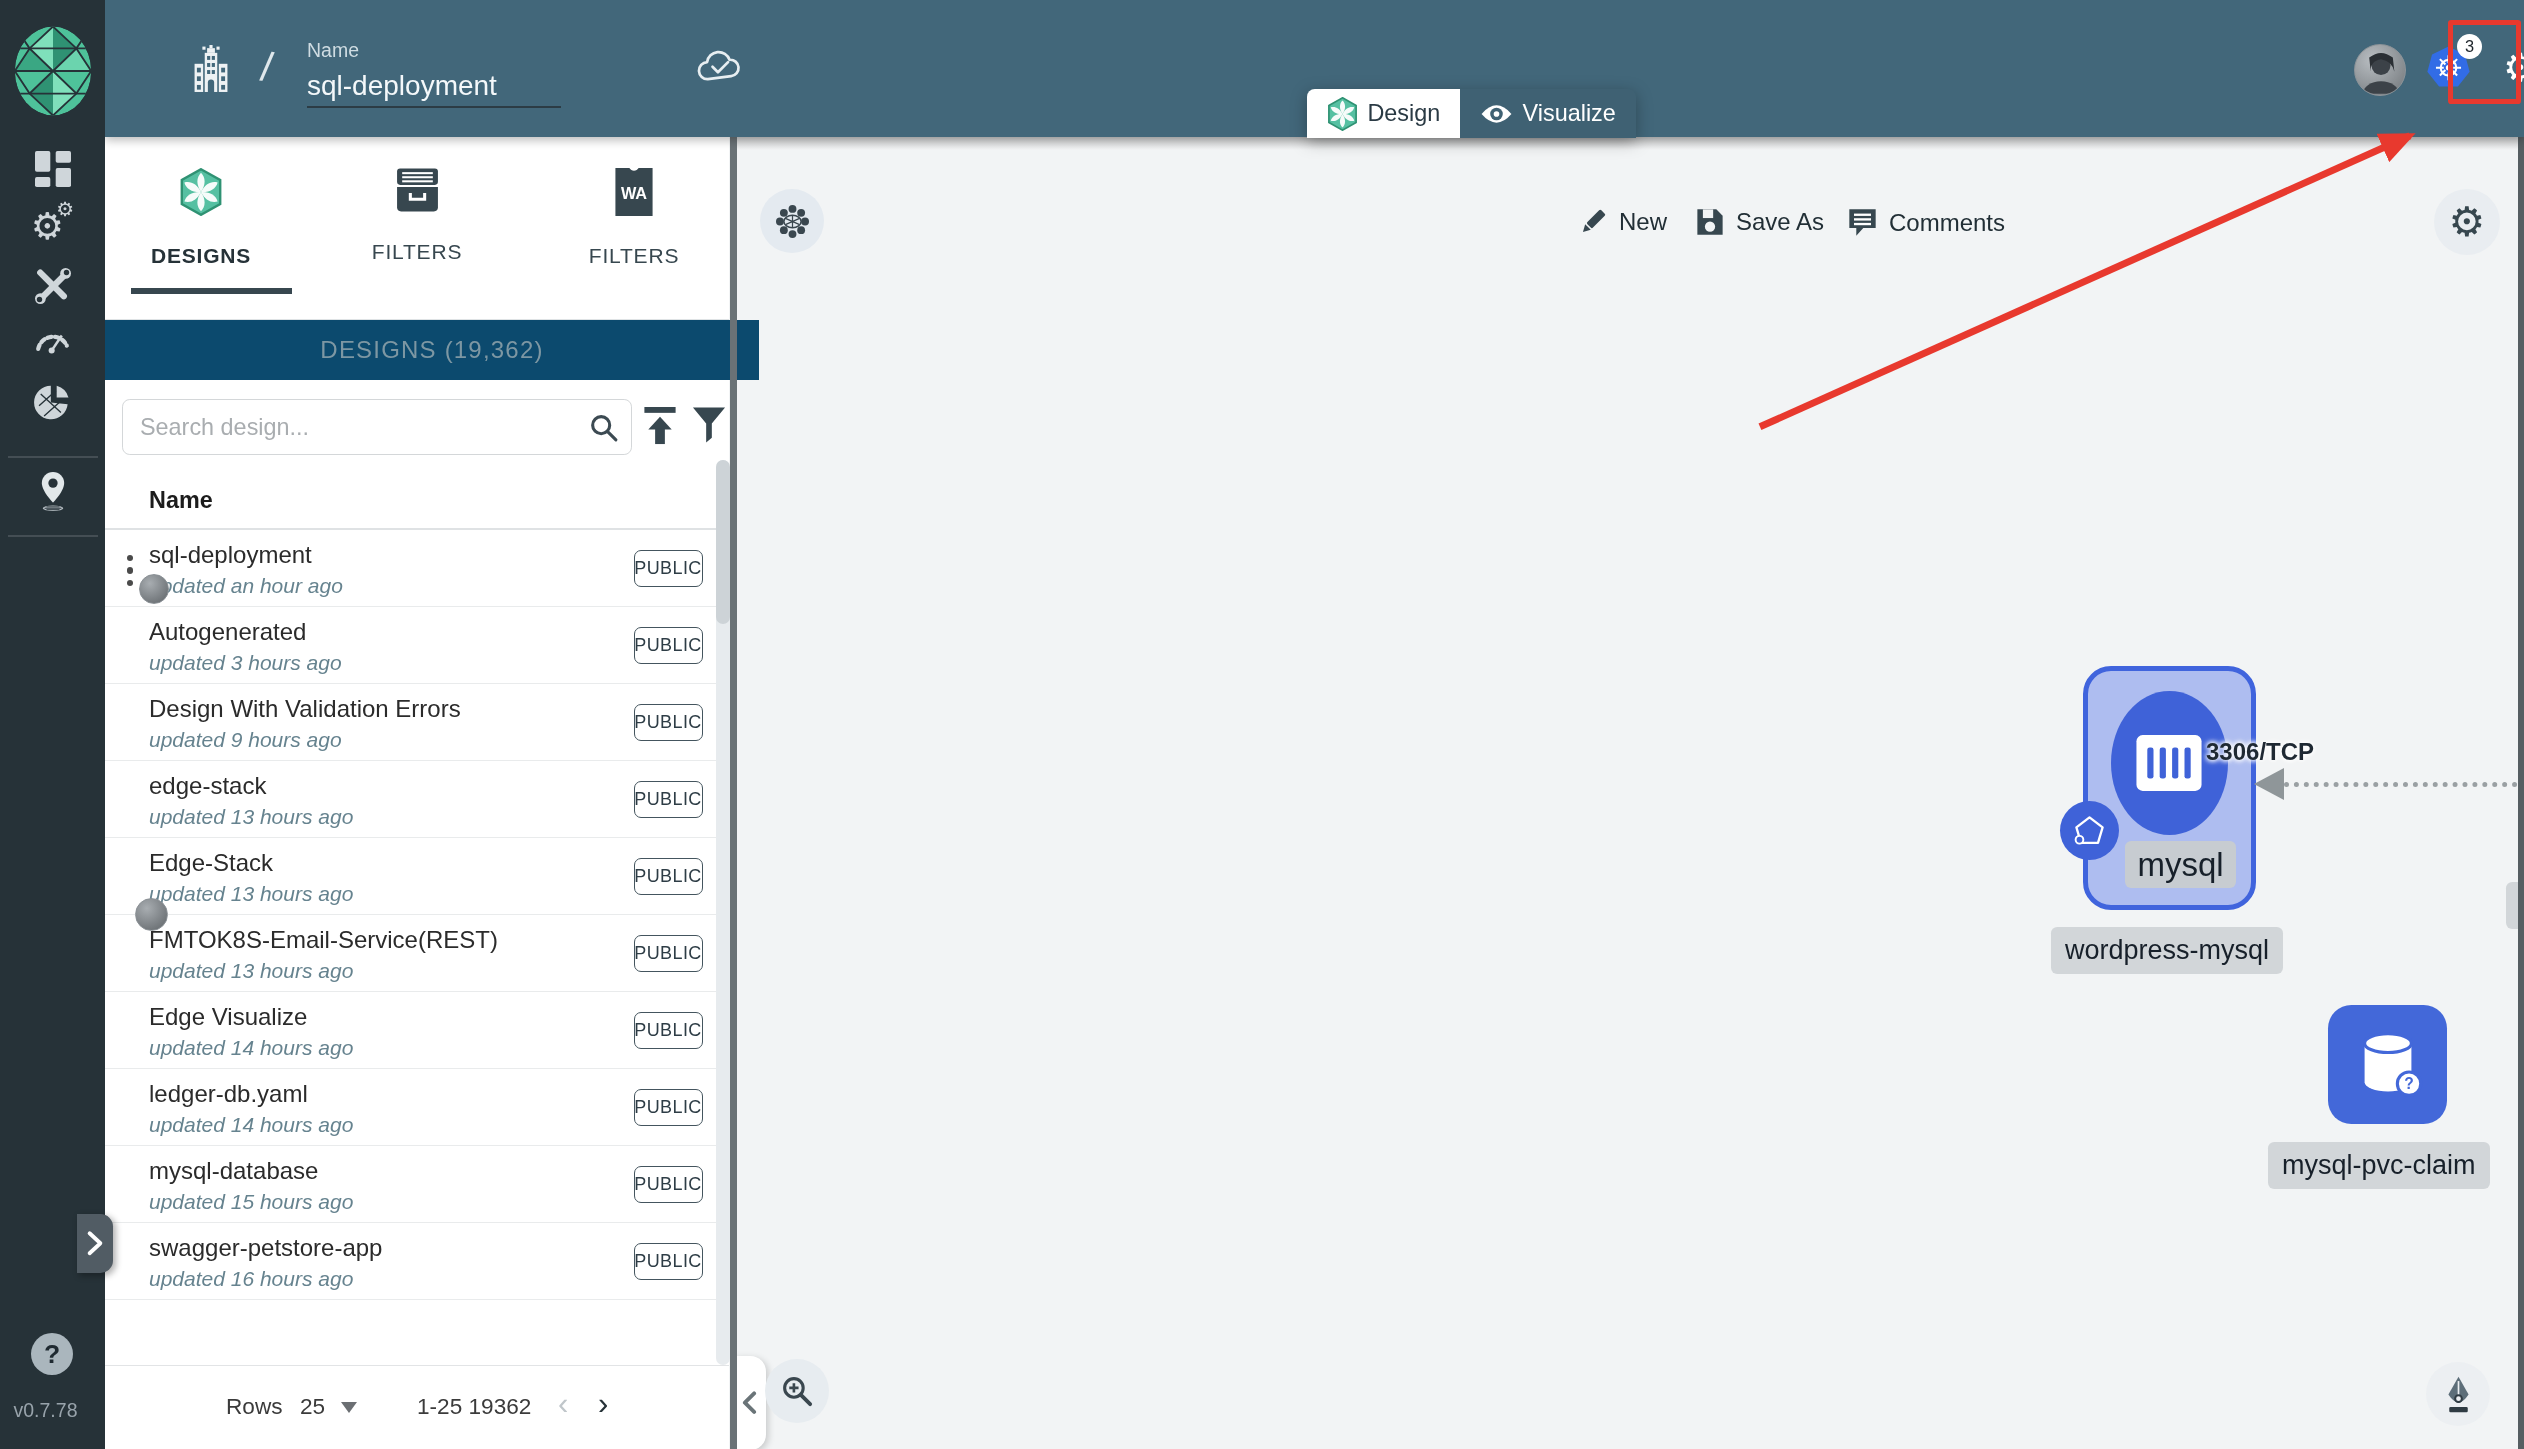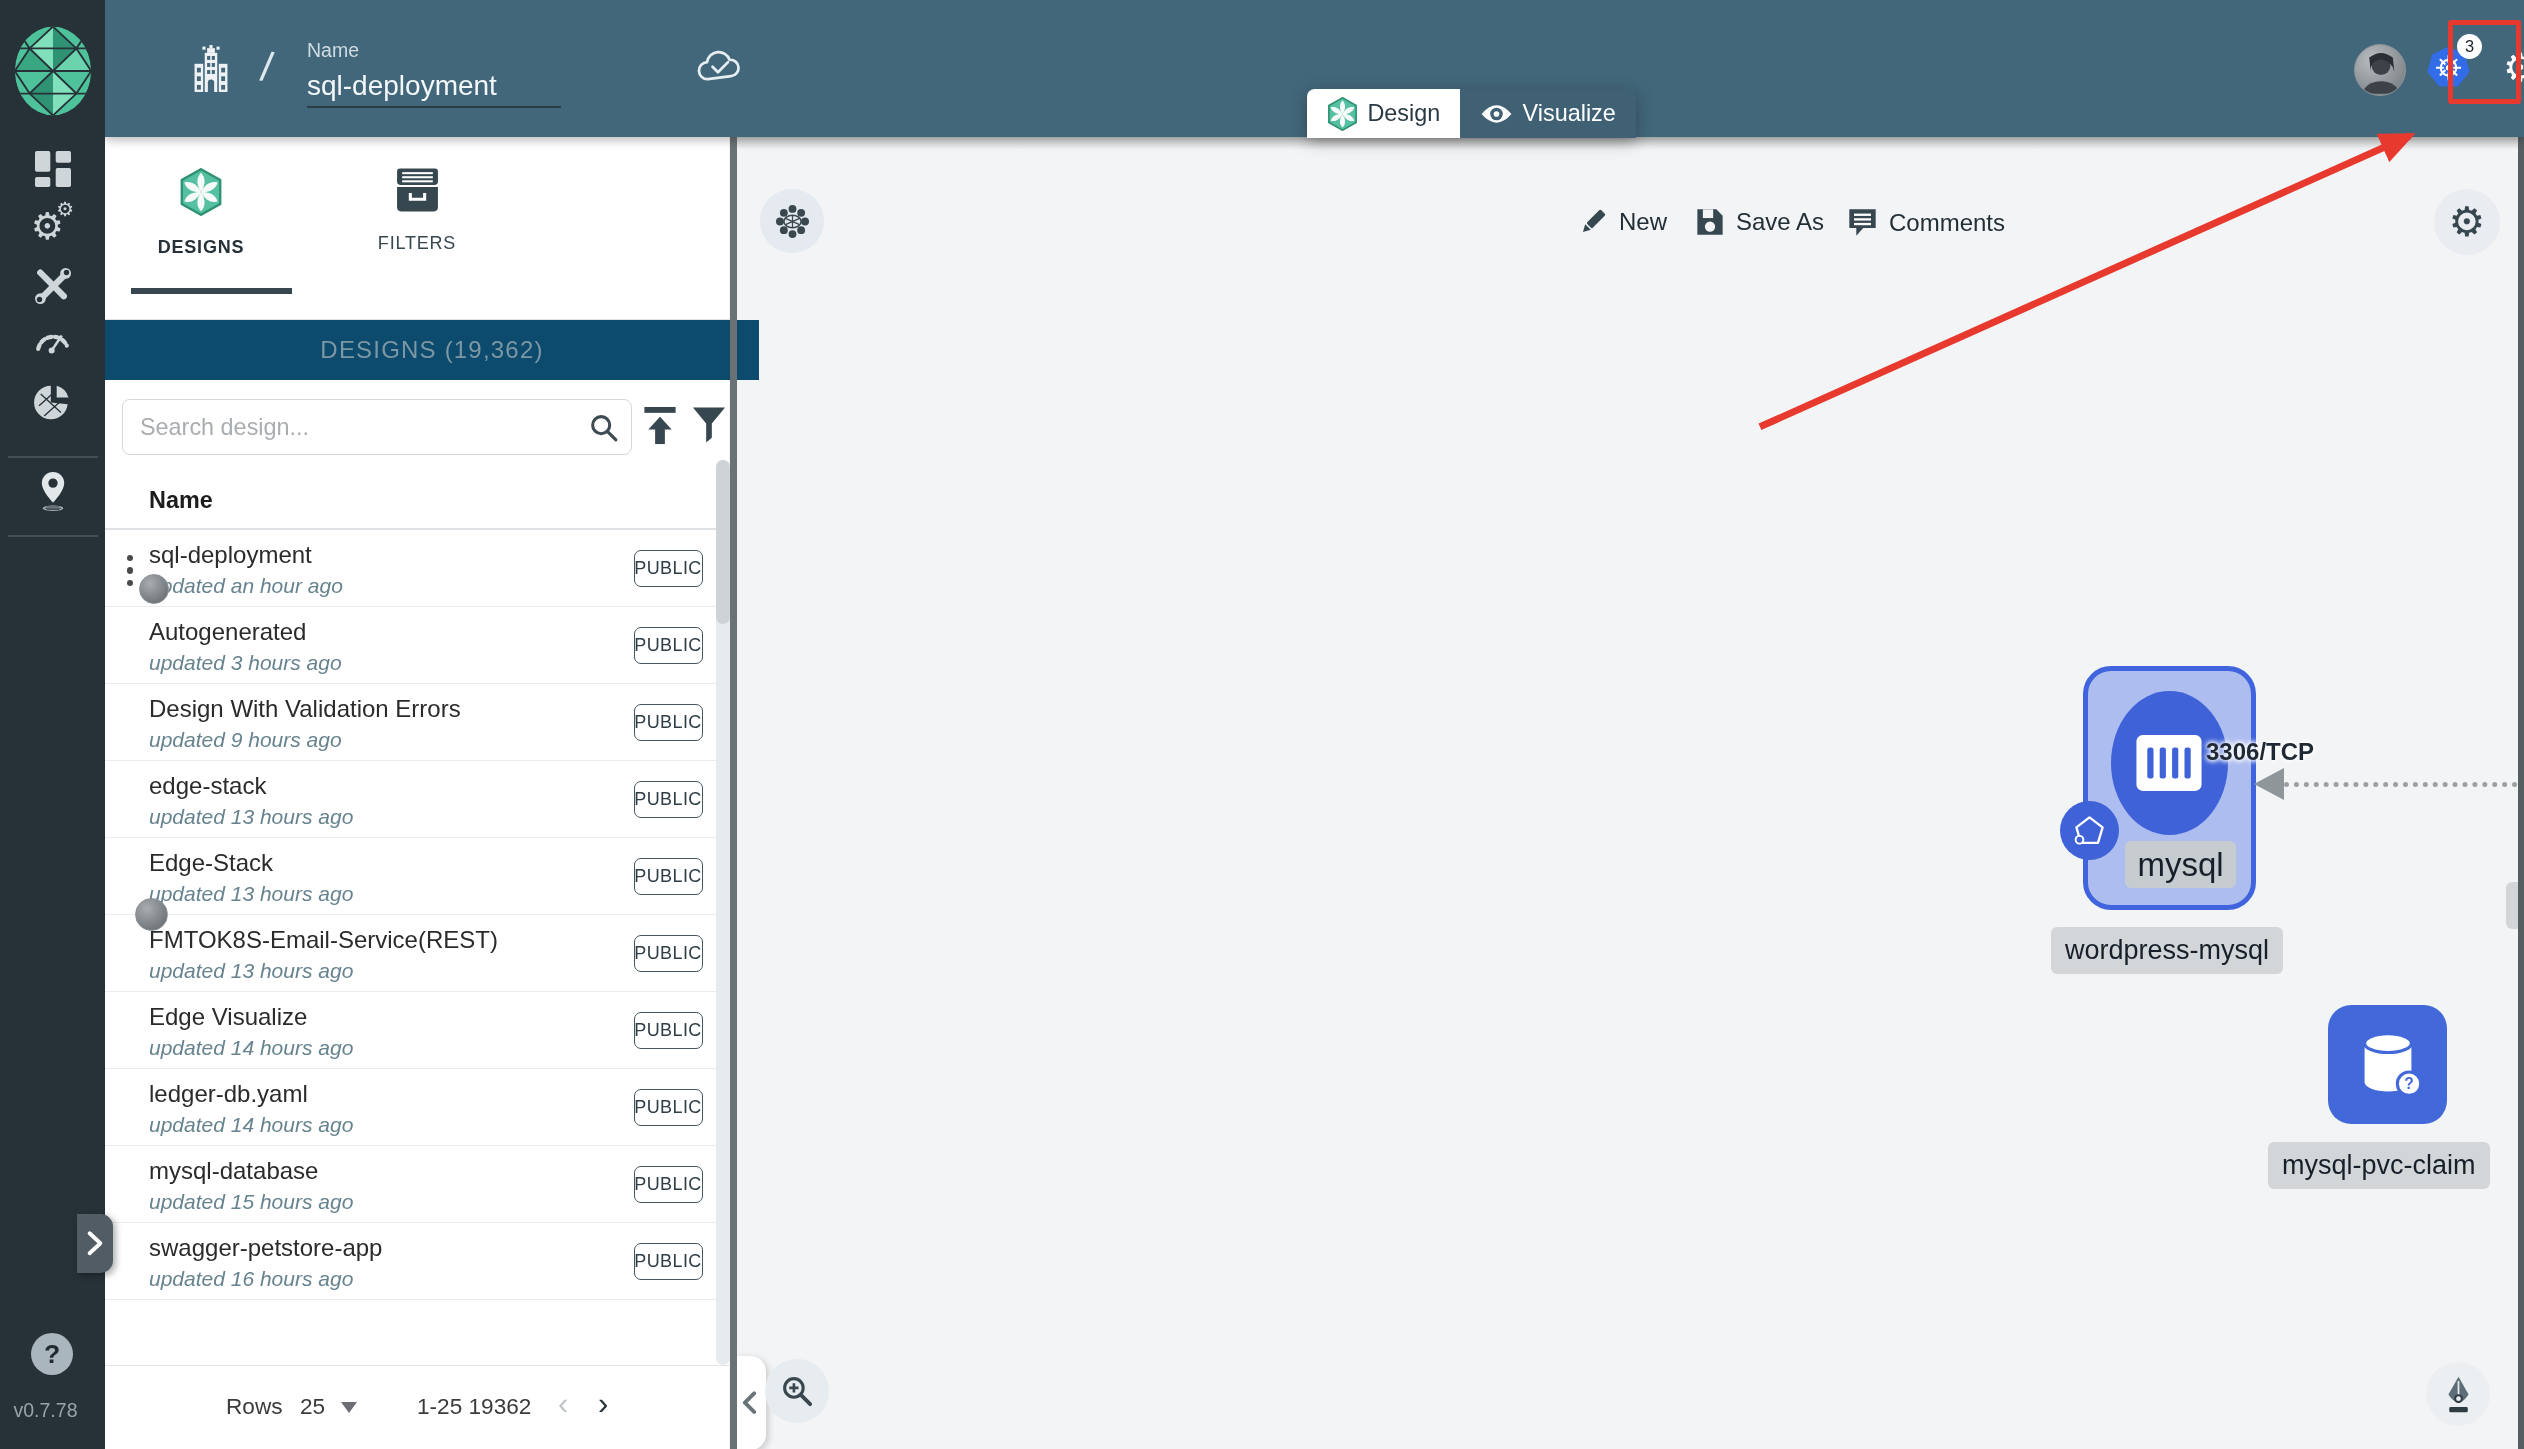--- a/index.html
+++ b/index.html
@@ -29,21 +29,21 @@
   #sidebar{left:0;top:0;width:105px;height:1449px;background:#263238;z-index:20}
   .navic{left:0;width:105px;display:flex;justify-content:center}
   .sdiv{left:7.8px;width:90px;height:1.6px;background:rgba(255,255,255,.14)}
   #expander{left:77px;top:1214px;width:36px;height:59px;background:#515c64;border-radius:0 12.5px 12.5px 0;display:flex;align-items:center;justify-content:center;box-shadow:2.3px 2.3px 6.2px rgba(0,0,0,.3);z-index:25}
   #help-btn{left:31px;top:1333px;width:42px;height:42px;background:#aab6bd;border-radius:50%;display:flex;align-items:center;justify-content:center;font-size:26.5px;font-weight:bold;color:#1f2a31}
   #version{left:0;top:1399px;width:91px;text-align:center;color:#98a3ab;font-size:19.5px}
 
   
   #panel{left:105px;top:137px;width:624px;height:1312px;background:#fff;z-index:5}
   .ptab{position:absolute;top:31px;width:172px;text-align:center}
-  .ptab .plabel{margin-top:18px;font-size:18px;letter-spacing:0.8px;color:#37474f}
+  .ptab .plabel{margin-top:25px;font-size:21px;letter-spacing:0.8px;color:#37474f}
   #ptab-underline{left:26px;top:151px;width:161px;height:5.5px;background:#37474f}
   #ptabs-border{left:0;top:182px;width:624px;height:0.8px;background:#dfe3e5}
   #sec-head{left:0;top:183px;width:654px;height:60px;background:#0c4a6e;display:flex;align-items:center;justify-content:center;font-size:24px;letter-spacing:1.2px;color:#7d97a3}
   #searchbox{left:17px;top:262px;width:510px;height:56px;border:1.6px solid #d4d7d9;border-radius:7.8px;background:#fff;display:flex;align-items:center;padding:0 12.5px 0 17px}
   #searchbox input{flex:1;border:none;outline:none;font-size:23.4px;color:#333;font-family:"Liberation Sans",sans-serif}
   #searchbox input::placeholder{color:#a9adb0}
   .srchic{position:absolute}
   #col-name{left:44px;top:350px;font-size:23.4px;font-weight:bold;color:#1c1c1c}
   #colrule{left:0;top:391px;width:624px;height:1.6px;background:#dfe2e4}
   #rows{left:0;top:393px;width:624px}
@@ -275,20 +275,29 @@
         <g stroke="#fff" stroke-width="2">
             <line x1="8" y1="4.5" x2="38" y2="4.5"></line>
             <line x1="8" y1="8.5" x2="38" y2="8.5"></line>
             <line x1="8" y1="12.5" x2="38" y2="12.5"></line>
           </g>
         <path d="M3 18 h40 v20 a4 4 0 0 1 -4 4 h-32 a4 4 0 0 1 -4 -4 z" fill="#37474f"></path>
         <path d="M16 24 v6 h14 v-6" fill="none" stroke="#fff" stroke-width="3"></path>
       </svg>
       <div class="plabel">FILTERS</div>
     </div>
+    <div class="ptab" style="left:443px">
+      <div style="display:inline-block;position:relative;width:44px;height:48px">
+        <svg width="44" height="48" viewBox="0 0 56 62">
+          <path d="M4 0 h18 a7 7 0 0 0 12 0 h18 v62 h-48 z" fill="#37474f"></path>
+          <text x="28" y="40" text-anchor="middle" fill="#fff" font-size="21" font-weight="bold" font-family="Liberation Sans, sans-serif">WA</text>
+        </svg>
+      </div>
+      <div class="plabel">FILTERS</div>
+    </div>
     <div id="ptab-underline" class="ab"></div>
     <div id="ptabs-border" class="ab"></div>
 
     <div id="sec-head" class="ab">DESIGNS (19,362)</div>
 
     <div id="searchbox" class="ab">
       <input placeholder="Search design..." style="">
       <svg width="31" height="31" viewBox="0 0 40 40">
         <circle cx="17" cy="17" r="11" fill="none" stroke="#3c4a52" stroke-width="4"></circle>
         <line x1="25" y1="25" x2="36" y2="36" stroke="#3c4a52" stroke-width="4" stroke-linecap="round"></line>

